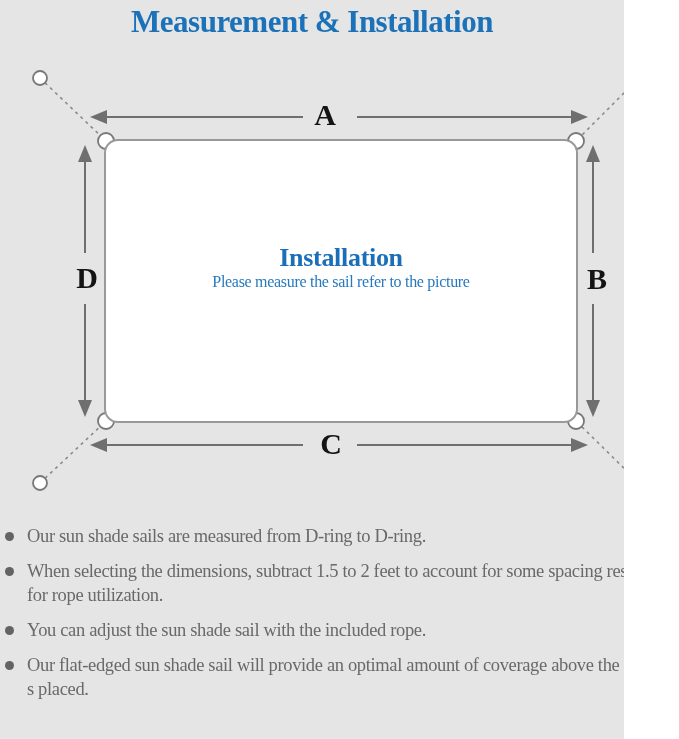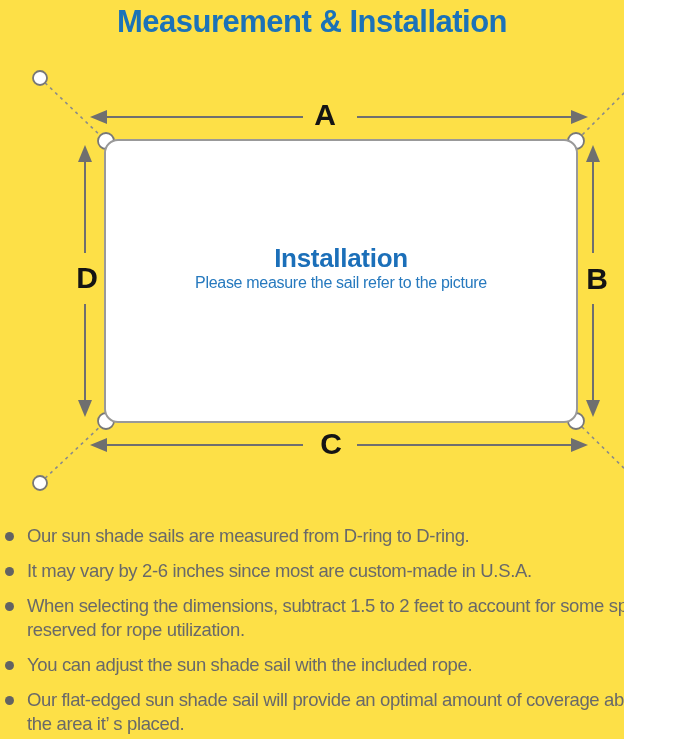--- a/index.html
+++ b/index.html
@@ -1,22 +1,22 @@
 <!DOCTYPE html>
 <html><head>
 <meta charset="utf-8">
 <style>
   * { margin: 0; padding: 0; box-sizing: border-box; }
   html, body { background: #ffffff; }
   .page {
     position: relative;
     width: 624px;
     height: 739px;
-    background: #fde047;
-    font-family: Liberation Sans, sans-serif;
+    background: #e5e5e5;
+    font-family: Liberation Serif, serif;
     overflow: hidden;
   }
   .page-title {
     position: absolute;
     top: 4px;
     left: 0;
     width: 100%;
     text-align: center;
     font-size: 31px;
     font-weight: bold;
@@ -160,24 +160,20 @@
     <div class="center-subtitle">Please measure the sail refer to the picture</div>
   </div>
 
   <ul class="notes">
     <li class="note-item">
       <span class="bullet-dot"></span>
       <span class="note-text">Our sun shade sails are measured from D-ring to D-ring.</span>
     </li>
     <li class="note-item">
       <span class="bullet-dot"></span>
-      <span class="note-text">It may vary by 2-6 inches since most are custom-made in U.S.A.</span>
-    </li>
-    <li class="note-item">
-      <span class="bullet-dot"></span>
       <span class="note-text">When selecting the dimensions, subtract 1.5 to 2 feet to account for some spacing reserved for rope utilization.</span>
     </li>
     <li class="note-item">
       <span class="bullet-dot"></span>
       <span class="note-text">You can adjust the sun shade sail with the included rope.</span>
     </li>
     <li class="note-item">
       <span class="bullet-dot"></span>
       <span class="note-text">Our flat-edged sun shade sail will provide an optimal amount of coverage above the area it’ s placed.</span>
     </li>

